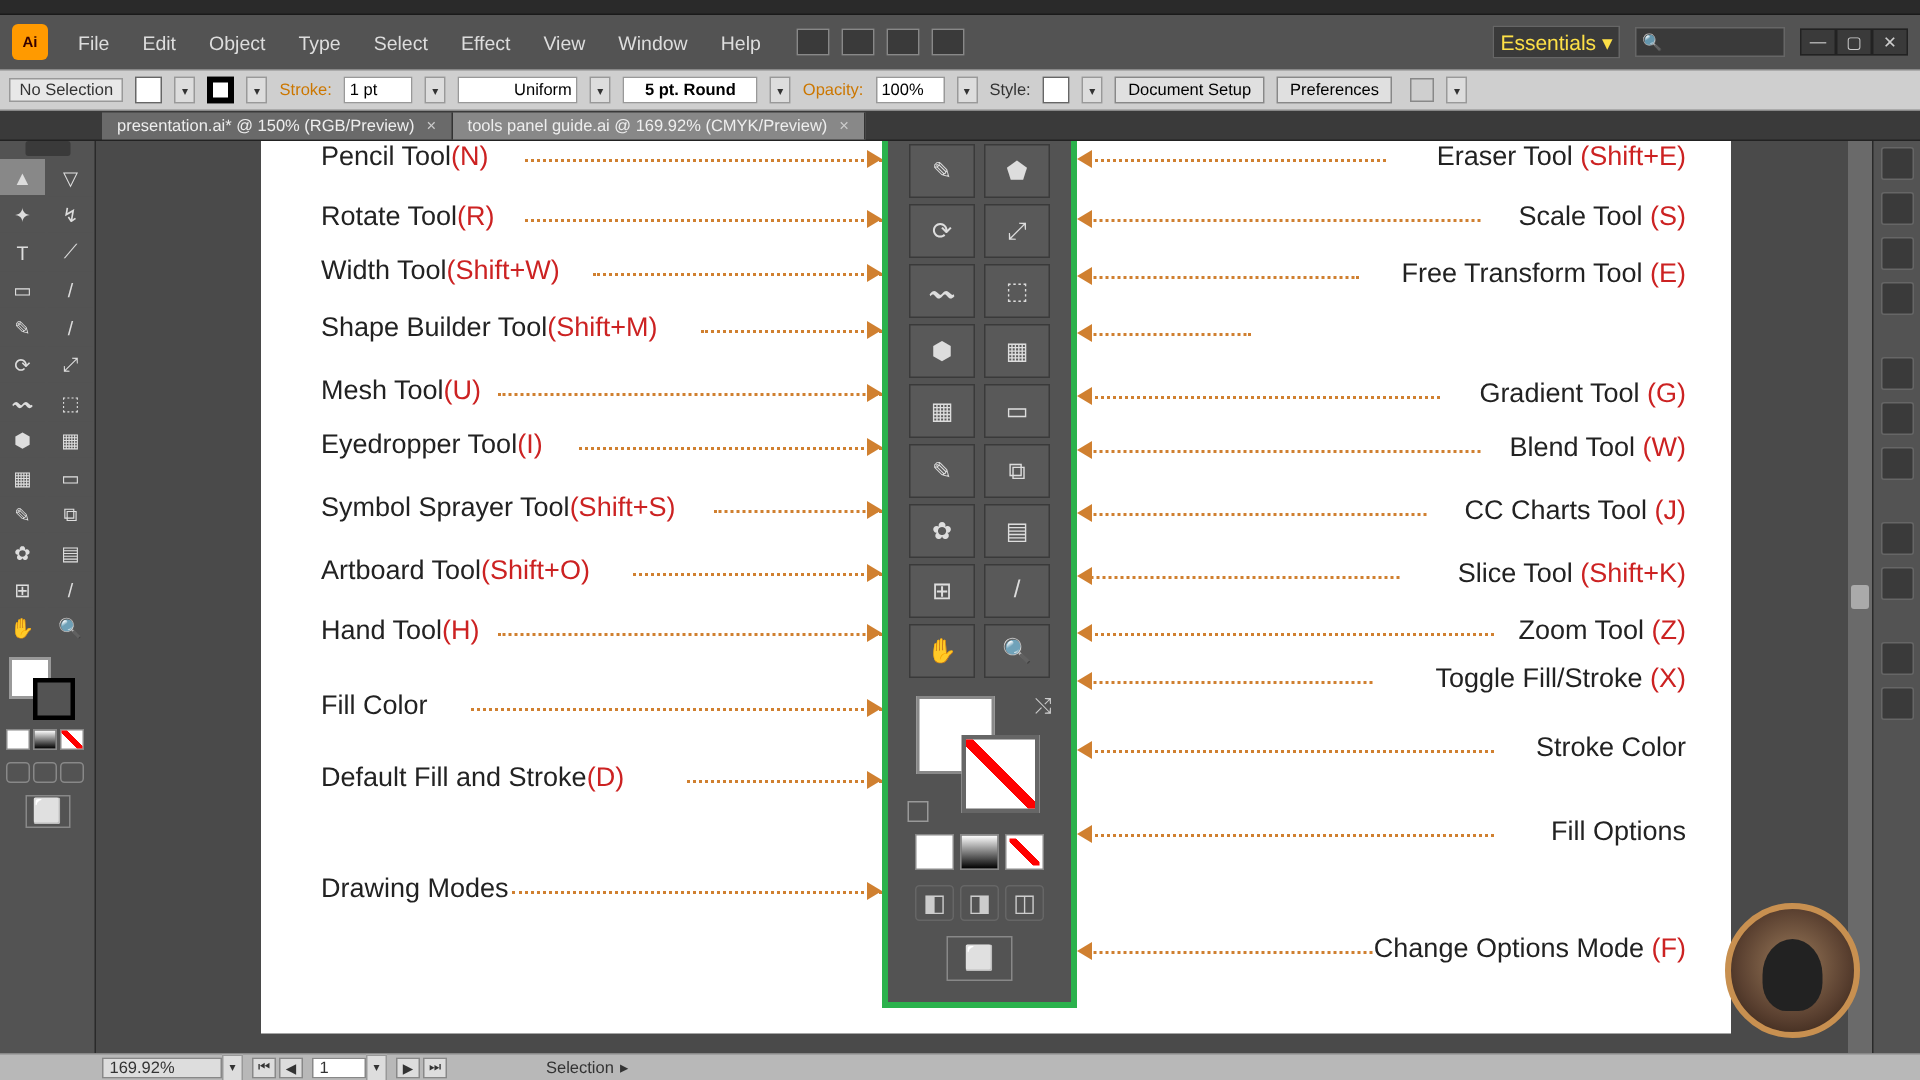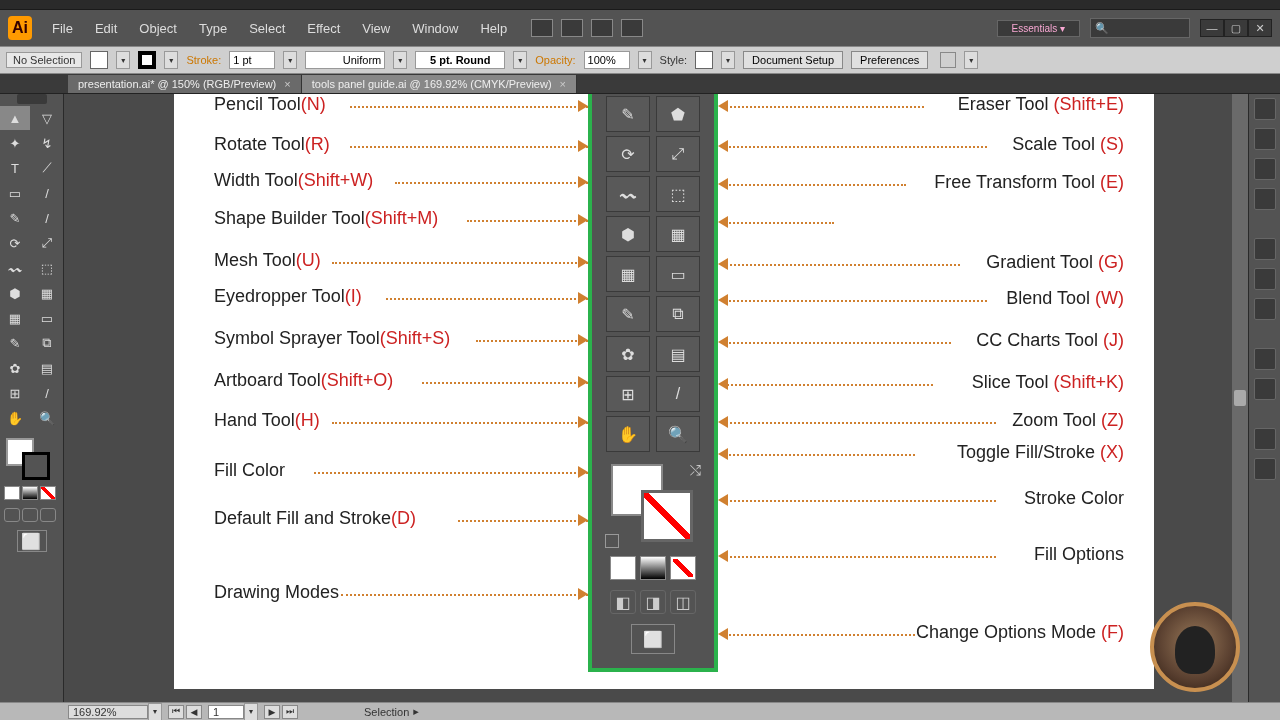--- a/index.html
+++ b/index.html
@@ -3,26 +3,26 @@
 <meta charset="utf-8">
 <style>
 * { margin: 0; padding: 0; box-sizing: border-box; font-family: "Segoe UI", Tahoma, sans-serif; }
 body { background: #4a4a4a; width: 1280px; height: 720px; overflow: hidden; position: relative; }
 
 
 .titlebar { height: 10px; background: #2a2a2a; border-bottom: 1px solid #1a1a1a; }
 
 
 .menubar { height: 36px; background: #535353; display: flex; align-items: center; padding: 0 8px; gap: 2px; }
-.app-icon { width: 24px; height: 24px; background: #ff9a00; border-radius: 4px; display: flex; align-items: center; justify-content: center; color: #330000; font-weight: bold; font-size: 16px; margin-right: 8px; }
+.app-icon { width: 24px; height: 24px; background: #ff9a00; border-radius: 4px; display: flex; align-items: center; justify-content: center; color: #330000; font-weight: bold; font-size: 10px; margin-right: 8px; }
 .menu-item { color: #ddd; font-size: 13px; padding: 4px 10px; cursor: pointer; }
 .menu-icons { display: flex; gap: 8px; margin-left: 12px; }
 .menu-icon-btn { width: 22px; height: 18px; border: 1px solid #888; background: #3a3a3a; }
 .menubar-right { margin-left: auto; display: flex; align-items: center; gap: 10px; }
-.workspace-label { color: #f9a8d4; font-size: 10px; padding: 2px 14px; background: #3a3a3a; border: 1px solid #666; }
+.workspace-label { color: #fde047; font-size: 14px; padding: 2px 4px; background: #3a3a3a; border: 1px solid #666; }
 .search-box { width: 100px; height: 20px; background: #3a3a3a; border: 1px solid #666; display: flex; align-items: center; padding: 0 4px; }
 .win-btns { display: flex; gap: 0; }
 .win-btn { width: 24px; height: 18px; background: #3a3a3a; border: 1px solid #222; color: #ccc; font-size: 11px; display: flex; align-items: center; justify-content: center; }
 
 
 .ctrlbar { height: 28px; background: #cfcfcf; border-top: 1px solid #888; border-bottom: 1px solid #888; display: flex; align-items: center; padding: 0 6px; gap: 8px; font-size: 11px; color: #333; }
 .ctrl-sel { background: #e8e8e8; border: 1px solid #999; padding: 1px 6px; }
 .ctrl-swatch { width: 18px; height: 18px; border: 1px solid #666; background: white; }
 .ctrl-swatch.blk { background: #000; }
 .ctrl-label { color: #cc7700; font-size: 11px; }

